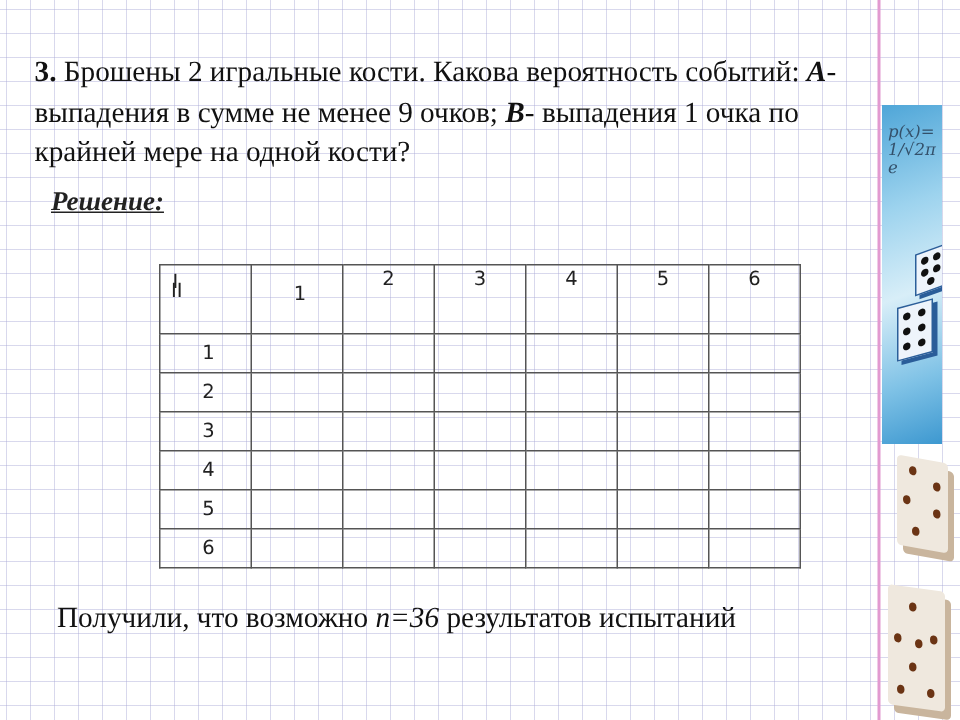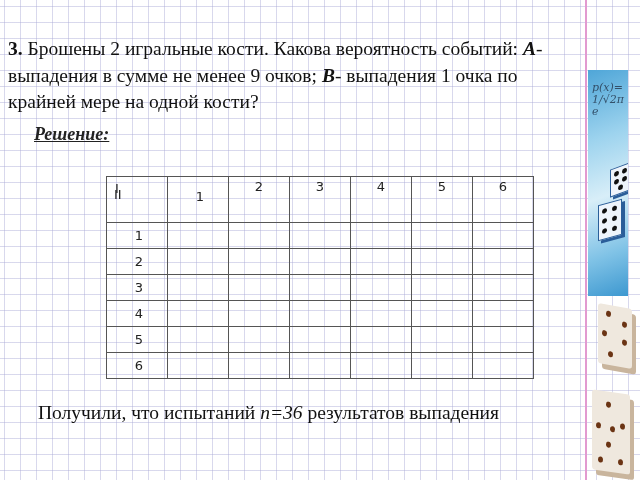--- a/index.html
+++ b/index.html
@@ -12,21 +12,21 @@
     background-size: 16px 16px;
     background-position: 4px 6px;
     font-family: "Liberation Serif", serif;
     color: #111;
   }
   .margin-line {
     position: absolute; left: 585px; top: 0; width: 2px; height: 480px;
     background: #e29ad0;
   }
   .problem {
-    position: absolute; left: 8px; top: 36px; width: 570px;
+    position: absolute; left: 23px; top: 36px; width: 570px;
     font-size: 19.5px; line-height: 26.5px; margin: 0;
   }
   .problem b.num { font-weight: bold; }
   .problem .ev { font-weight: bold; font-style: italic; }
   .solution-label {
     position: absolute; left: 34px; top: 124px;
     font-size: 18px; font-weight: bold; font-style: italic;
     text-decoration: underline; color: #222;
   }
   .dice-table {
@@ -143,21 +143,21 @@
     <td class="cell"></td>
     <td class="cell"></td>
     <td class="cell"></td>
     <td class="cell"></td>
     <td class="cell"></td>
     <td class="cell"></td>
   </tr>
 </tbody>
   </table>
 
-<div class="result-text"><span>Получили, что испытаний </span><i>n=36</i><span> результатов выпадения</span></div>
+<div class="result-text"><span>Получили, что возможно </span><i>n=36</i><span> результатов испытаний</span></div>
 
 <div class="side-img">
   <div class="formula">p(x)= 1/√2π e</div>
   <div class="die" style="left:22px;top:96px;width:18px;height:26px;transform:skewY(-20deg);">
     <span class="pip" style="left:3px;top:3px;"></span>
       <span class="pip" style="left:11px;top:3px;"></span>
     <span class="pip" style="left:3px;top:11px;"></span>
       <span class="pip" style="left:11px;top:11px;"></span>
     <span class="pip" style="left:7px;top:18px;"></span>
   </div>

